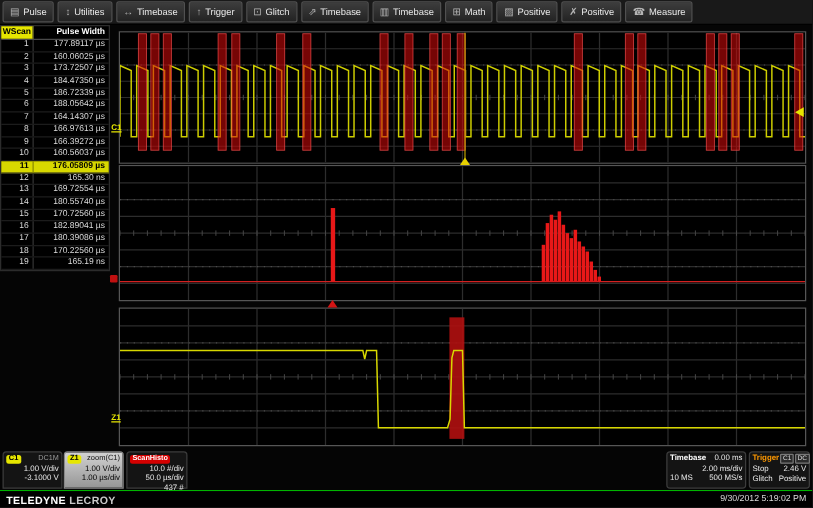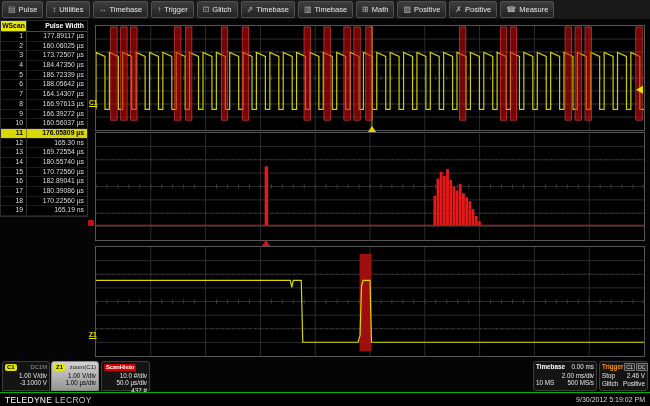--- a/index.html
+++ b/index.html
@@ -66,22 +66,22 @@
   .trgtitle{font-weight:bold;color:#ff9900;}
   .minibadge{background:#2b2b2b;border:1px solid #777;border-radius:1px;padding:0 1px;
              font-size:5.2px;line-height:6.5px;color:#ddd;margin-left:1px;}
 
   
   .greenline{position:absolute;left:0;top:392px;width:650px;height:1px;background:#00b400;}
   .footer{position:absolute;left:0;top:393px;width:650px;height:13px;background:#000;
           display:flex;justify-content:space-between;align-items:center;
           padding:0 5px;box-sizing:border-box;}
   .brand{font-size:8.5px;color:#fff;letter-spacing:.3px;}
-  .b1{font-weight:normal;}
-  .b2{font-weight:normal;color:#c8c8c8;}
+  .b1{font-weight:bold;}
+  .b2{font-weight:bold;color:#c8c8c8;}
   .datetime{font-size:7px;color:#ddd;}
 </style>
 </head>
 <body>
 
 <div class="screen">
 
   <div class="menubar">
       <div class="menu-button">
         <span class="menu-icon">▤</span>

